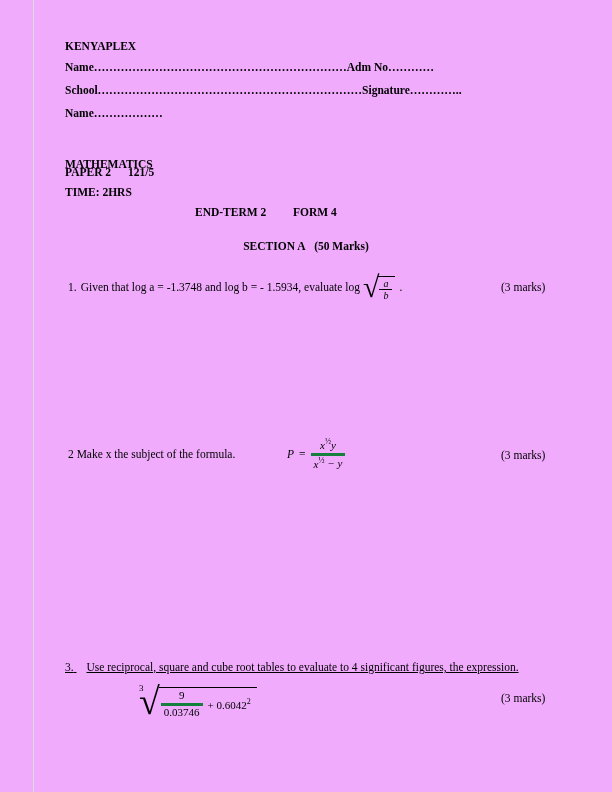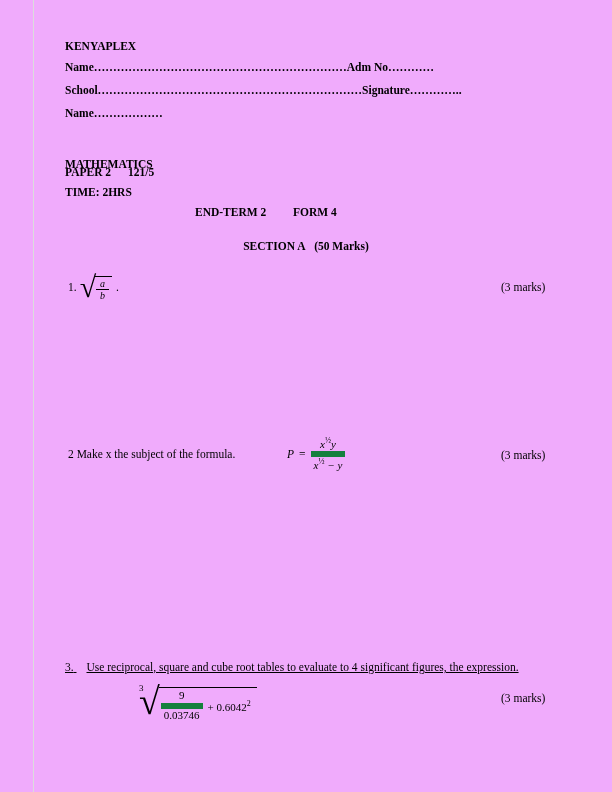--- a/index.html
+++ b/index.html
@@ -17,21 +17,21 @@
   .center{left:0;width:612px;text-align:center;}
   .underline{text-decoration:underline;text-decoration-thickness:1.5px;text-underline-offset:2px;}
   .margin-line{
     position:absolute;left:33px;top:0;width:1px;height:792px;
     background:#dcdcdc;
   }
   
   .mathrow{display:flex;align-items:center;}
   .it{font-style:italic;}
   .frac{display:inline-block;text-align:center;vertical-align:middle;}
-  .frac .num{display:block;border-bottom:6px solid #15803d;padding:0 3px;line-height:1.25;}
+  .frac .num{display:block;border-bottom:3px solid #15803d;padding:0 3px;line-height:1.25;}
   .frac .den{display:block;padding:0 3px;line-height:1.25;}
   .sqrt{display:inline-flex;align-items:flex-start;}
   .sqrt .sign{line-height:1;letter-spacing:-1px;}
   .sqrt .body{border-top:1.3px solid #000;padding:1px 3px 0 1px;}
   
   .sqrt-q1 .sign{font-size:30px;}
   .sqrt-q1 .body{margin-top:4px;font-size:10px;}
   .sqrt-q1 .frac .num,
   .sqrt-q1 .frac .den{border-bottom:none;padding:0 4px;line-height:1.15;}
   .sqrt-q1 .frac .num{border-bottom:1px solid #000;}
@@ -79,20 +79,21 @@
 
   <div>
     <span class="abs b" style="left:175px;top:206px;margin-left:20px;">END-TERM 2</span>
     <span class="abs b" style="left:293px;top:206px;">FORM 4</span>
   </div>
 
   <div class="abs b center" style="top:240px;">SECTION A&nbsp;&nbsp; (50 Marks)</div>
 
   <div class="abs mathrow" style="left:68px;top:270px;height:33px;">
     <span>1.</span>
+    <span style="margin-left:4px;">Given that log a = -1.3748 and log b = - 1.5934, evaluate log</span>
     <span class="sqrt sqrt-q1" style="margin-left:3px;">
       <span class="sign">√</span>
       <span class="body">
         <span class="frac">
           <span class="num it">a</span>
           <span class="den it">b</span>
         </span>
       </span>
     </span>
     <span class="suffix-dot">.</span>

